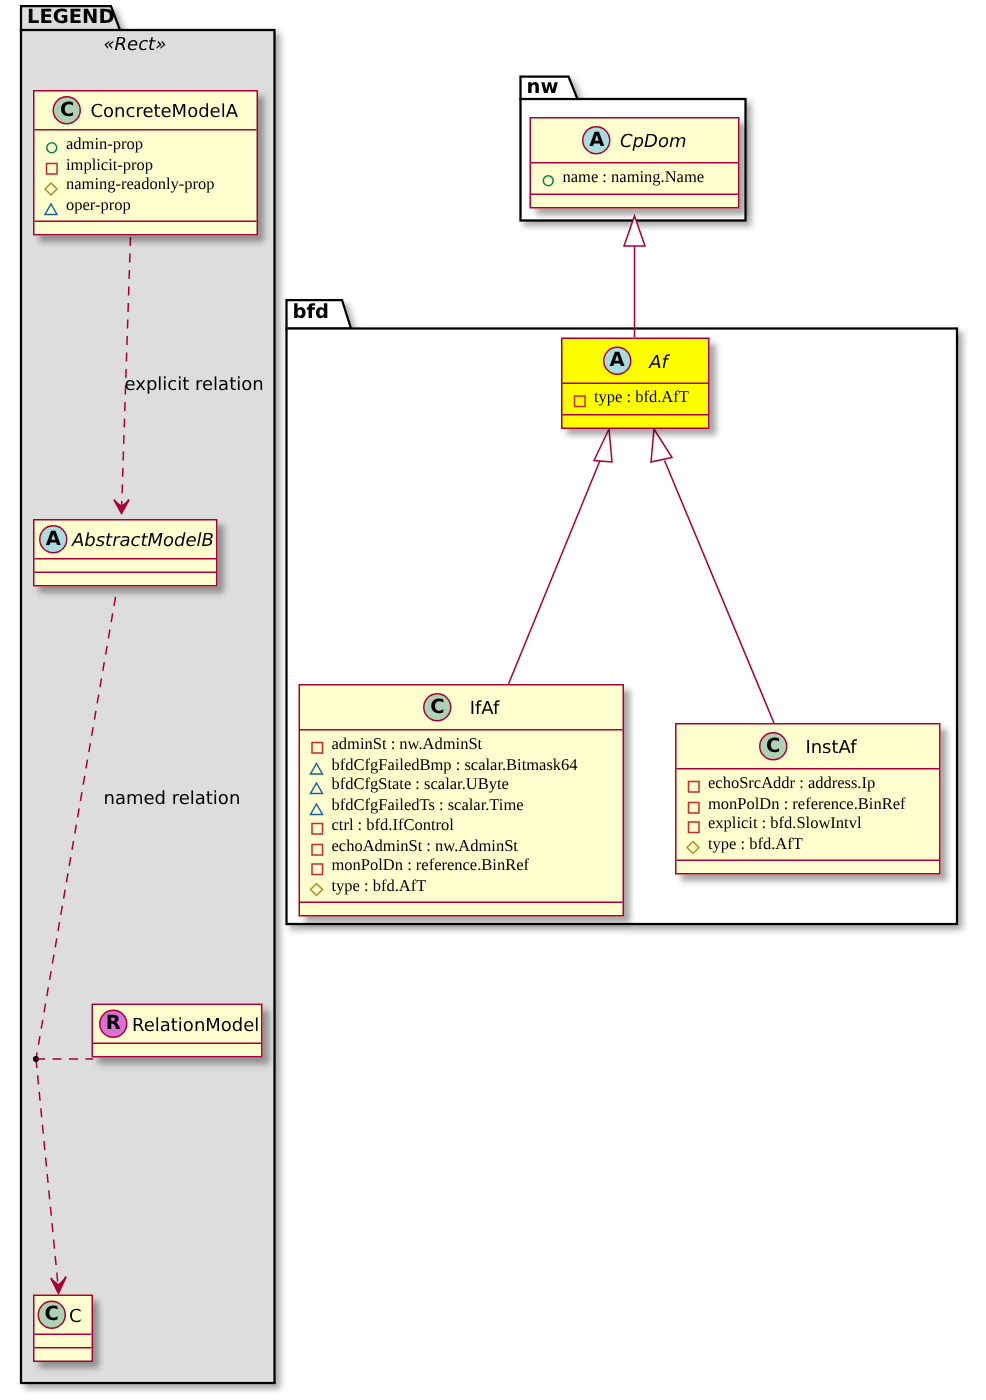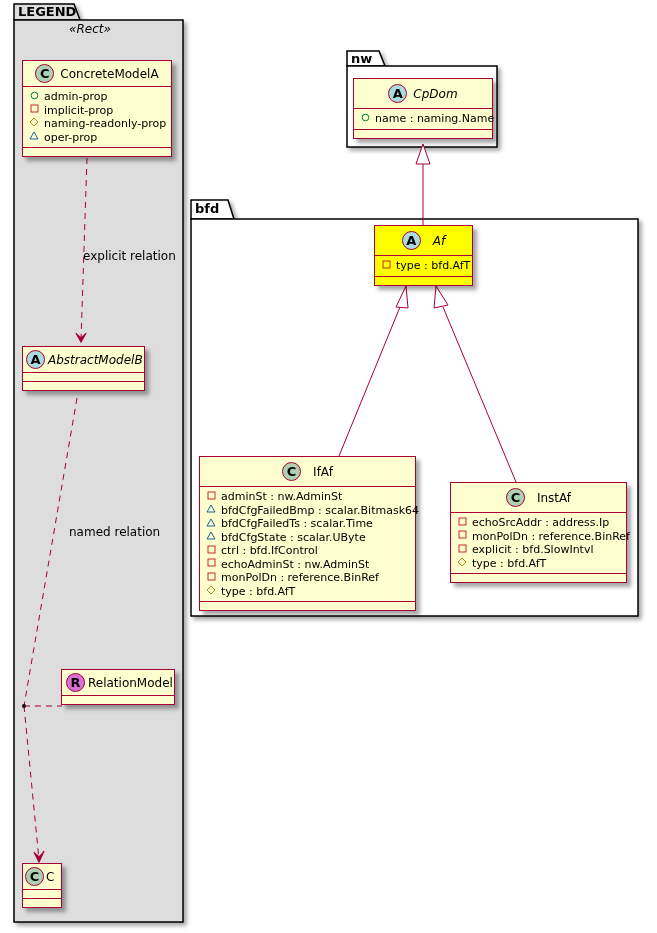--- a/index.html
+++ b/index.html
@@ -10,21 +10,21 @@
   .cls.hl{background:#ffff00;}
   .cls .hdr{display:flex;align-items:center;justify-content:center;gap:6px;padding:4px 4px;border-bottom:1.5px solid #a80036;height:26px;box-sizing:border-box;}
   .cls .hdr.left{justify-content:flex-start;padding-left:3px;gap:3px;}
   .spot{width:19px;height:19px;border-radius:50%;border:1.2px solid #a80036;display:flex;align-items:center;justify-content:center;font-weight:bold;font-size:13px;color:#000;box-sizing:border-box;flex:0 0 auto;}
   .spot.c{background:#add1b2;}
   .spot.a{background:#a9dcdf;}
   .spot.r{background:#da70d6;}
   .cname{font-size:12px;}
   .cname.it{font-style:italic;}
   .attrs{padding:3px 6px 3px 6px;border-bottom:1.5px solid #a80036;}
-  .attrs .row{display:flex;align-items:flex-start;gap:5px;line-height:13.5px;white-space:nowrap;}
+  .attrs .row{display:flex;align-items:flex-end;gap:5px;line-height:13.5px;white-space:nowrap;font-family:Liberation Serif, serif;}
   .ops{height:8px;}
   .vis{width:10px;height:10px;display:inline-flex;align-items:center;justify-content:center;flex:0 0 auto;}
   .lbl{position:absolute;font-size:12px;color:#000;}
   .stereo{position:absolute;font-size:12px;font-style:italic;}
 </style>
 </head>
 <body>
 
 <svg id="canvas" width="657" height="933" xmlns="http://www.w3.org/2000/svg">
   <defs>
@@ -214,29 +214,29 @@
           </svg>
         </span>
         <span>bfdCfgFailedBmp : scalar.Bitmask64</span>
       </div>
       <div class="row">
         <span class="vis">
           <svg width="10" height="9">
             <polygon points="5,1 9,8 1,8" fill="none" stroke="#1963a0" stroke-width="1"></polygon>
           </svg>
         </span>
-        <span>bfdCfgFailedTs : scalar.Time</span>
+        <span>bfdCfgState : scalar.UByte</span>
       </div>
       <div class="row">
         <span class="vis">
           <svg width="10" height="9">
             <polygon points="5,1 9,8 1,8" fill="none" stroke="#1963a0" stroke-width="1"></polygon>
           </svg>
         </span>
-        <span>bfdCfgState : scalar.UByte</span>
+        <span>bfdCfgFailedTs : scalar.Time</span>
       </div>
       <div class="row">
         <span class="vis">
           <svg width="9" height="9">
             <rect x="1" y="1" width="7" height="7" fill="none" stroke="#c82930" stroke-width="1"></rect>
           </svg>
         </span>
         <span>ctrl : bfd.IfControl</span>
       </div>
       <div class="row">

